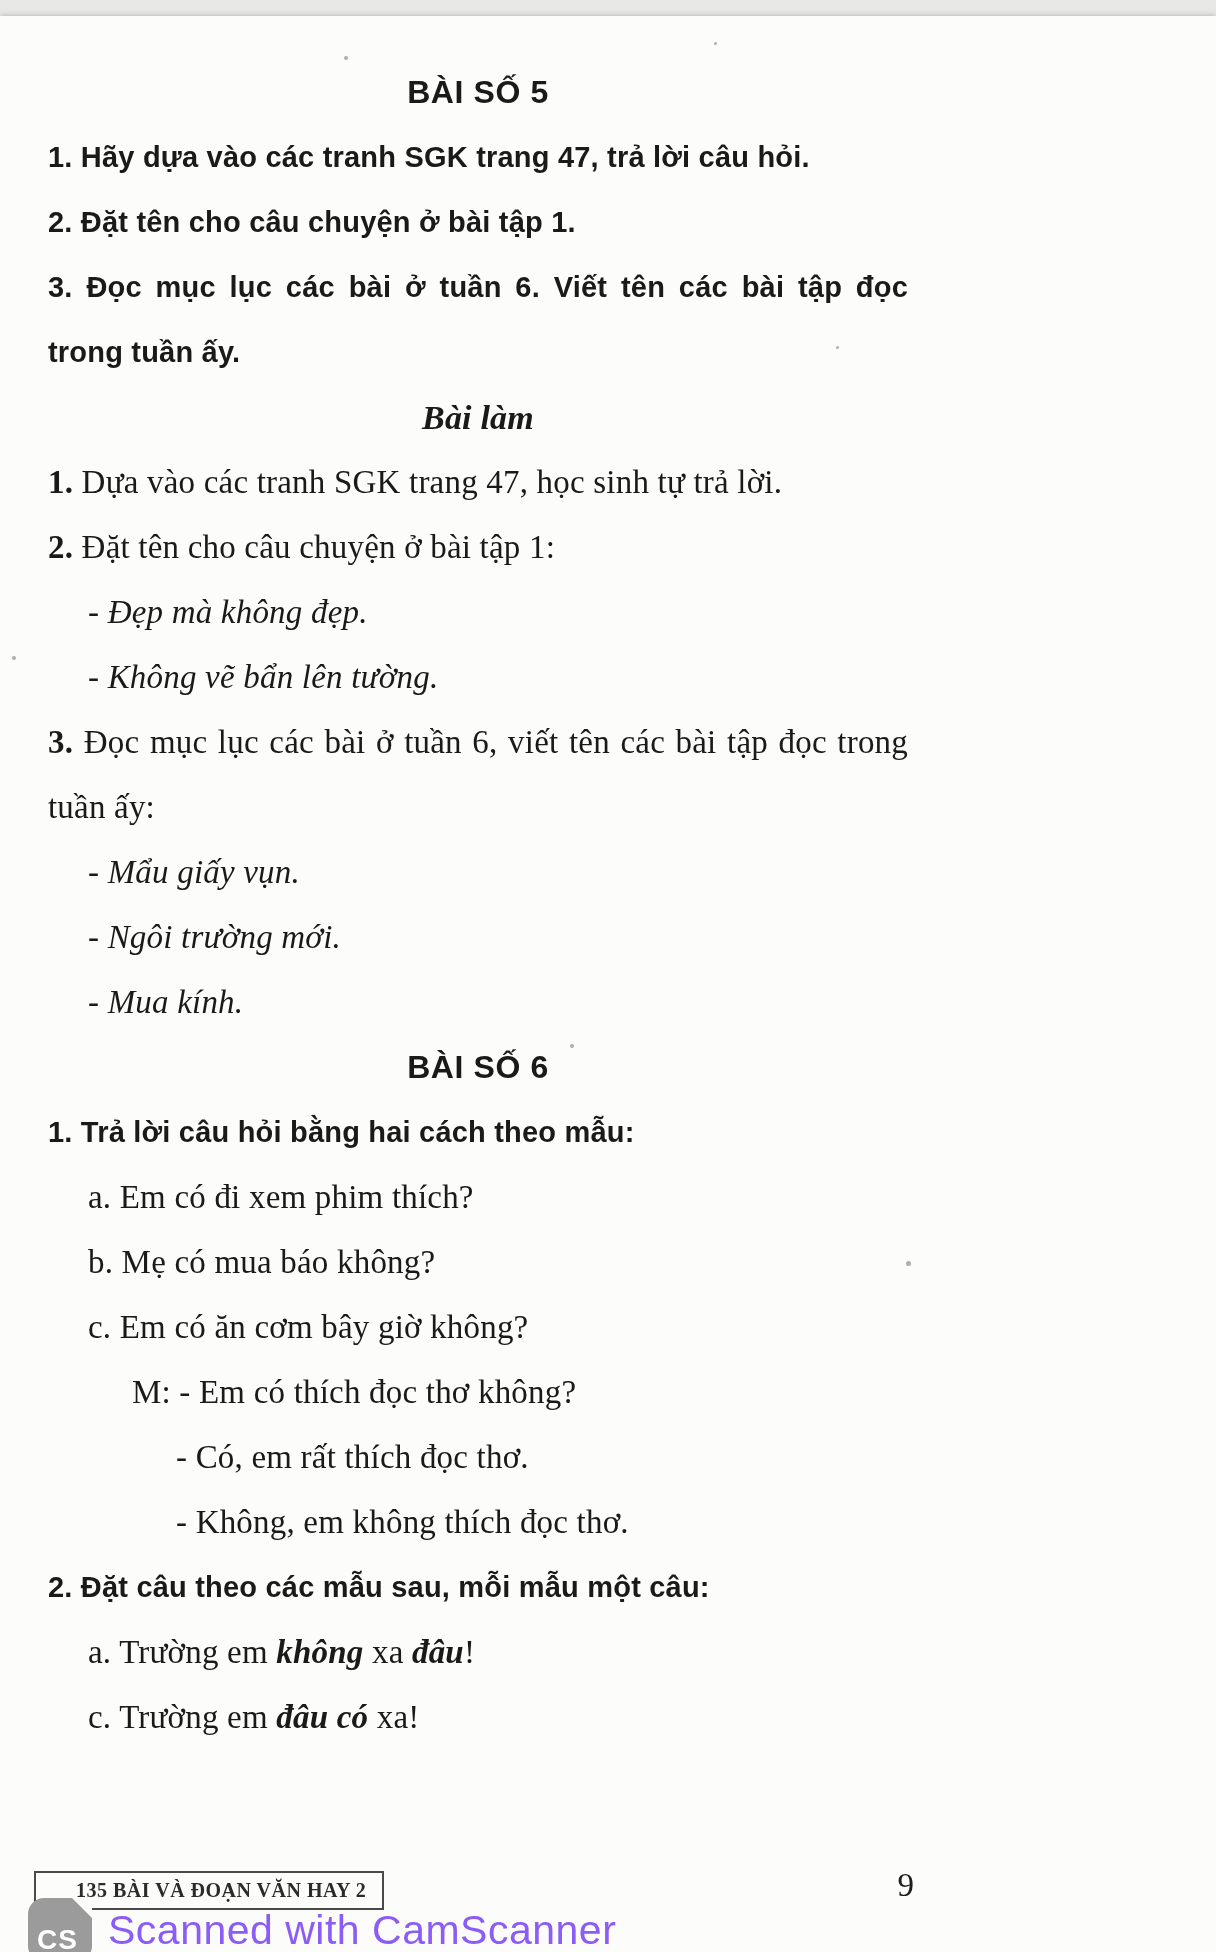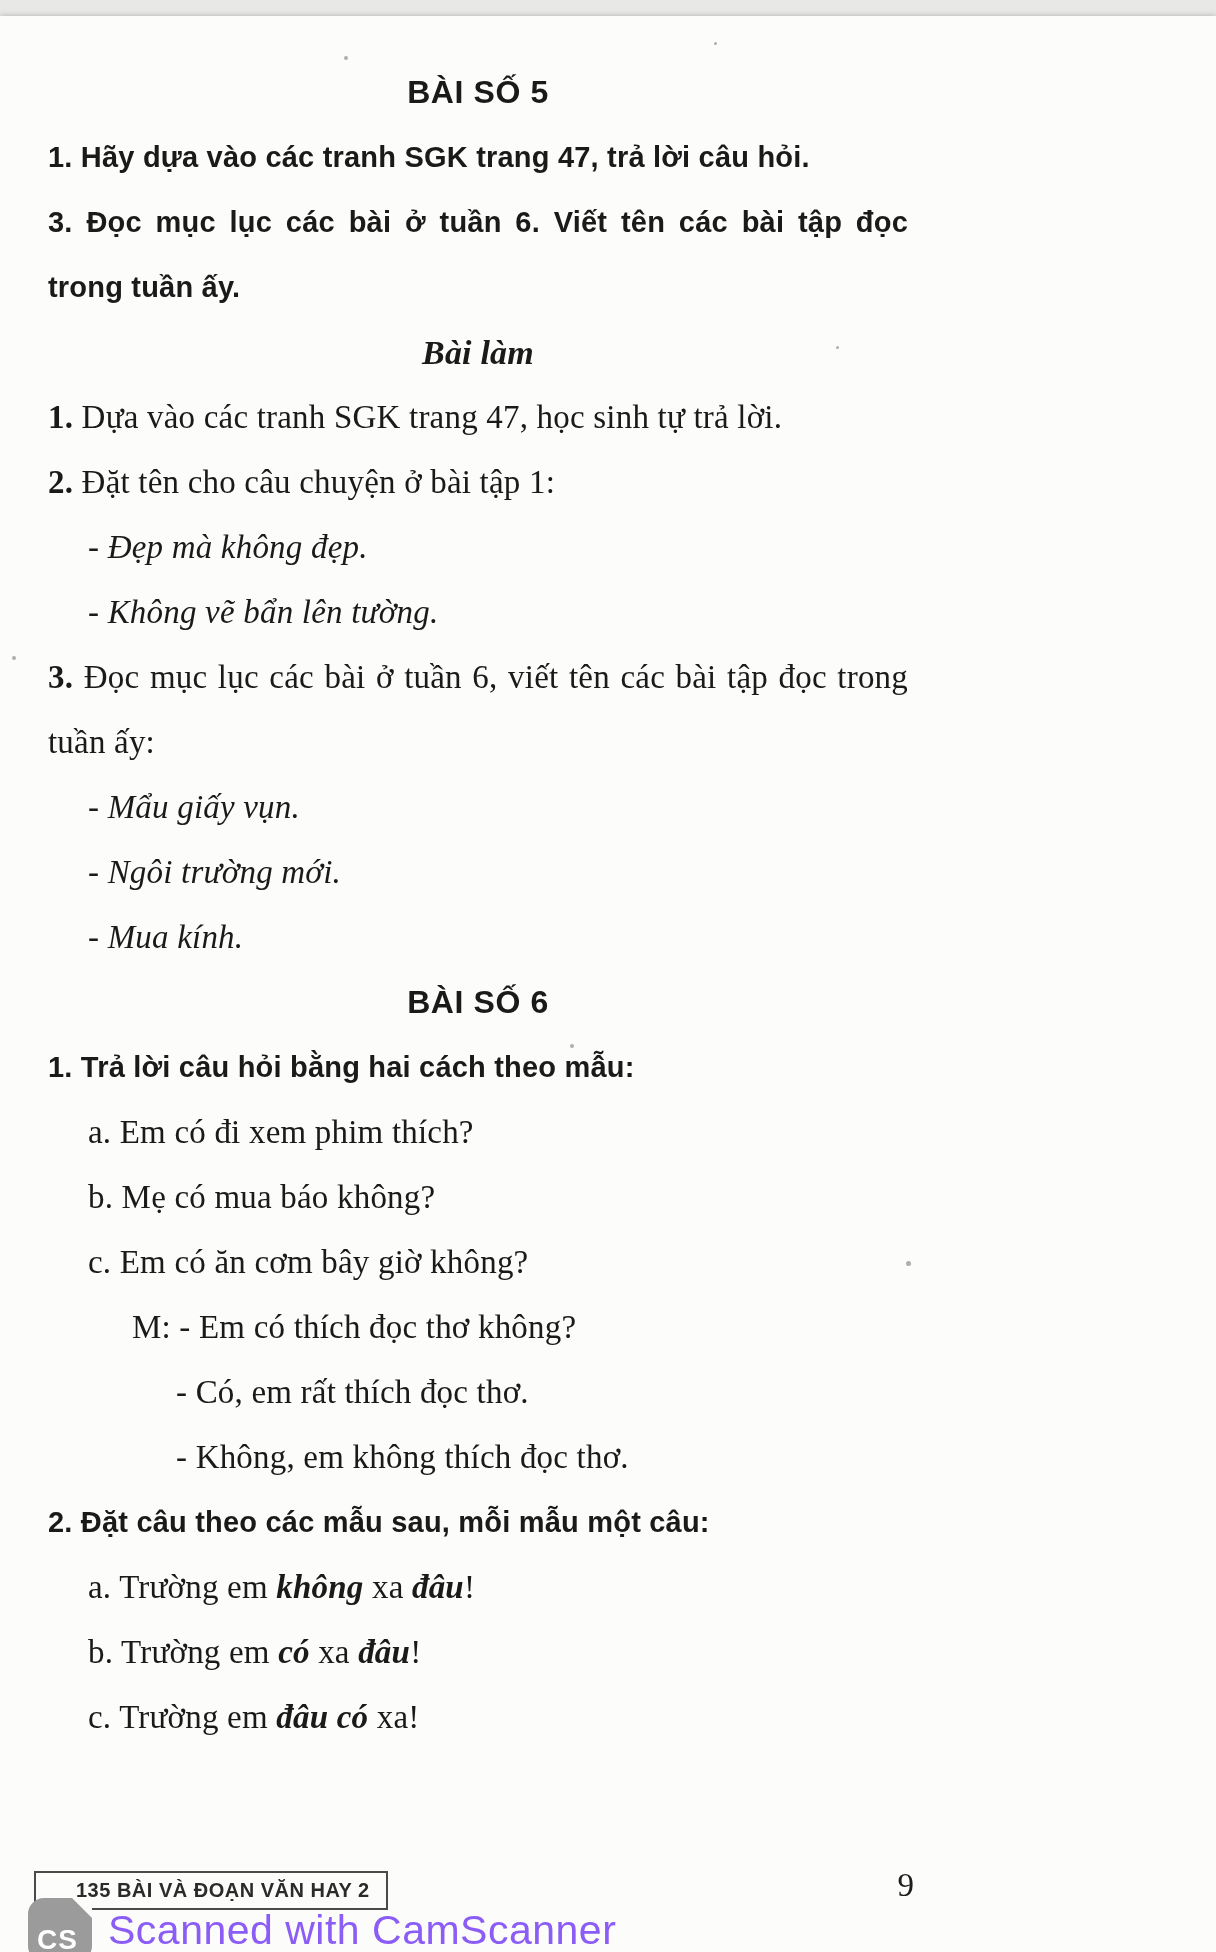--- a/index.html
+++ b/index.html
@@ -53,21 +53,21 @@
   .ind2 { padding-left: 84px; }
   .ind3 { padding-left: 128px; }
 
   
   .footer-title-box {
     position: absolute;
     left: 34px;
     bottom: 58px;
     border: 2px solid #4a4a4a;
     padding: 6px 16px 6px 40px;
-    font-family: Liberation Sans, sans-serif;
+    font-family: Liberation Serif, serif;
     font-weight: 700;
     font-size: 20px;
     color: #2b2b2b;
     letter-spacing: .5px;
     background: transparent;
     z-index: 1;
   }
   .page-number {
     position: absolute;
     right: 302px;
@@ -129,20 +129,21 @@
 </head>
 <body>
 
 <div class="page">
 
   <div class="content">
 
     <p class="line heading center">BÀI SỐ 5</p>
 
     <p class="line q nowrap">1. Hãy dựa vào các tranh SGK trang 47, trả lời câu hỏi.</p>
+    <p class="line q nowrap">2. Đặt tên cho câu chuyện ở bài tập 1.</p>
     <p class="line q justify">3. Đọc mục lục các bài ở tuần 6. Viết tên các bài tập đọc trong tuần ấy.</p>
 
     <p class="line bailam center">Bài làm</p>
 
     <p class="line nowrap"><span class="bold">1.</span> <span>Dựa vào các tranh SGK trang 47, học sinh tự trả lời.</span></p>
 
     <p class="line nowrap"><span class="bold">2.</span> <span>Đặt tên cho câu chuyện ở bài tập 1:</span></p>
 
     <p class="line italic ind1 nowrap">- Đẹp mà không đẹp.</p>
     <p class="line italic ind1 nowrap">- Không vẽ bẩn lên tường.</p>
@@ -162,21 +163,20 @@
     <p class="line ind1 nowrap">c. Em có ăn cơm bây giờ không?</p>
 
     <p class="line ind2 nowrap">M: - Em có thích đọc thơ không?</p>
     <p class="line ind3 nowrap">- Có, em rất thích đọc thơ.</p>
     <p class="line ind3 nowrap">- Không, em không thích đọc thơ.</p>
 
     <p class="line q nowrap">2. Đặt câu theo các mẫu sau, mỗi mẫu một câu:</p>
 
     <p class="line ind1 nowrap"><span>a. Trường em </span><span class="bi">không</span><span> xa </span><span class="bi">đâu</span><span>!</span></p>
 
-    <p class="line ind1 nowrap"><span>b. Trường em </span><span class="bi">có</span><span> xa </span><span class="bi">đâu</span><span>!</span></p>
 
     <p class="line ind1 nowrap"><span>c. Trường em </span><span class="bi">đâu có</span><span> xa!</span></p>
 
   </div>
 
   <div class="footer-title-box">
     <span>135 BÀI VÀ ĐOẠN VĂN HAY 2</span>
   </div>
 
   <div class="page-number">9</div>

